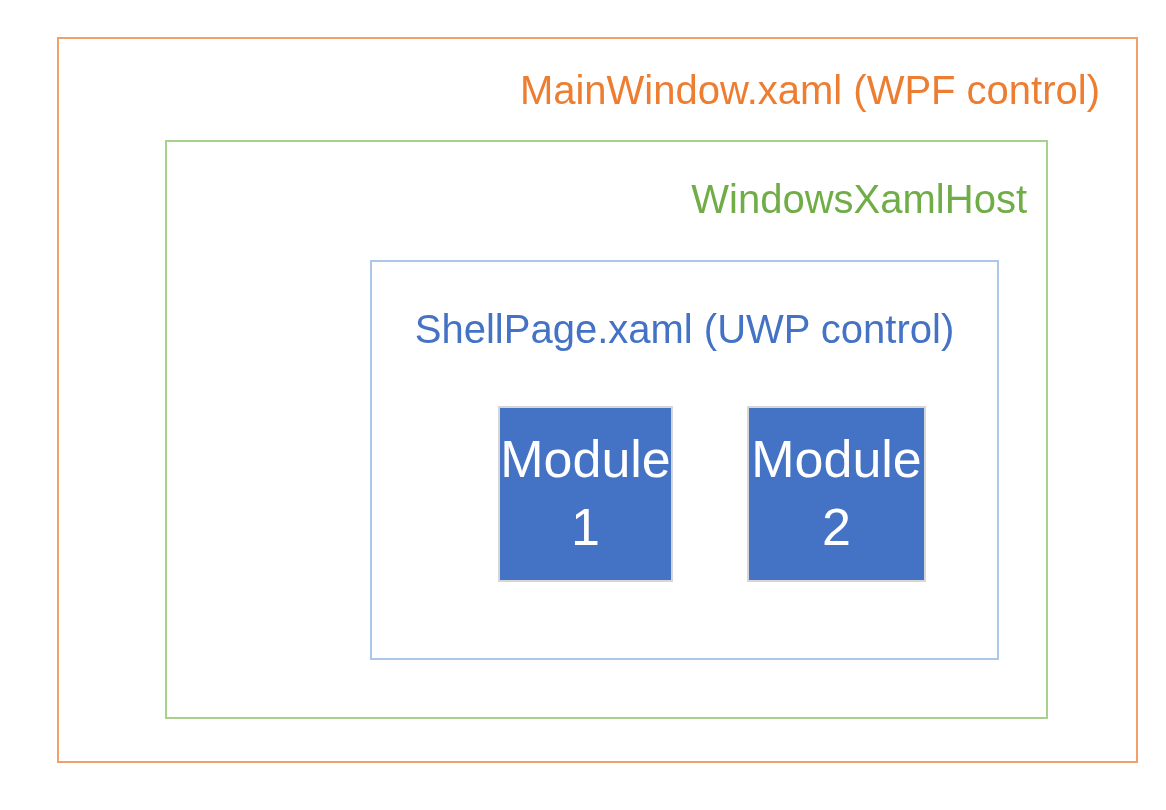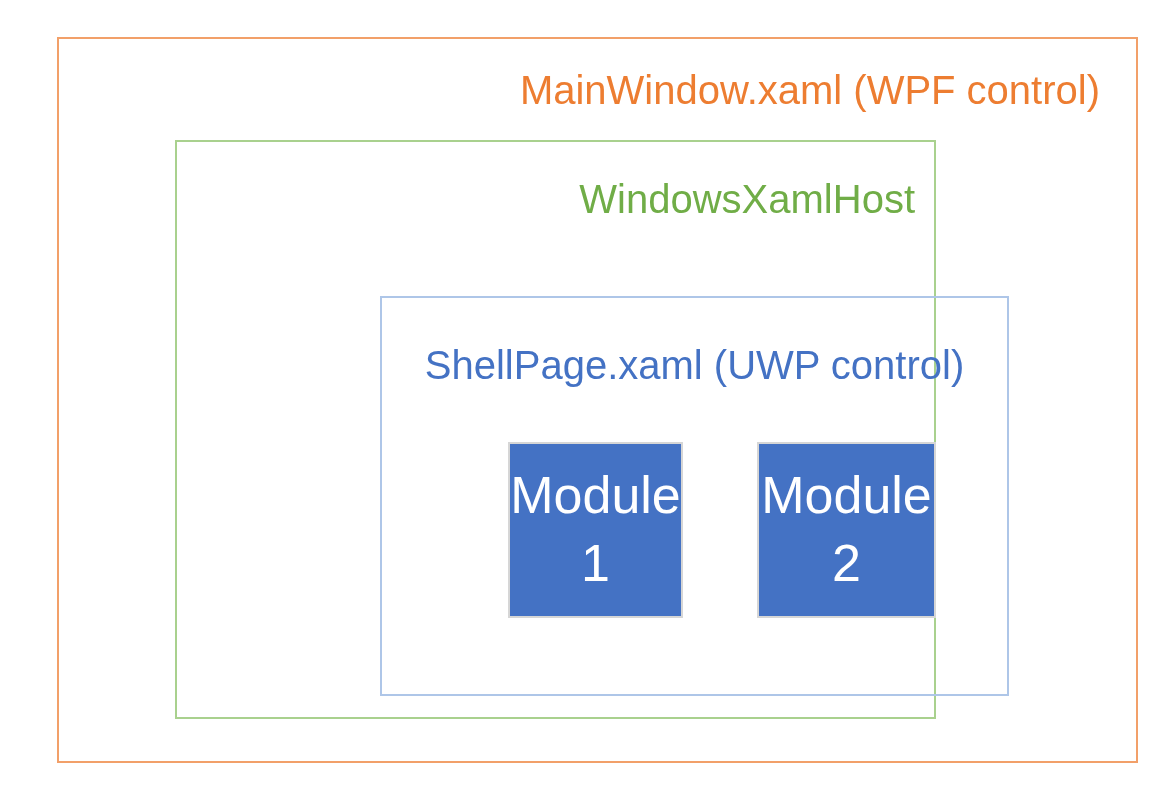--- a/index.html
+++ b/index.html
@@ -26,29 +26,28 @@
     background: var(--page-bg);
     overflow: hidden;
   }
   .box { position: absolute; background: transparent; }
   .box.outer {
     left: 57px; top: 37px;
     width: 1081px; height: 726px;
     border: 2px solid var(--mainwindow-border);
   }
   .box.host {
-    left: 116px; top: 101px;
-    width: 761px; height: 579px;
+    left: 106px; top: 101px;
+    width: 883px; height: 579px;
     border: 2px solid var(--host-border);
   }
   .box.shell {
     left: 203px; top: 118px;
     width: 629px; height: 400px;
     border: 2px solid var(--shell-border);
-    margin-top: 36px;
   }
   .title {
     position: absolute;
     font-size: 40px;
     line-height: 1.05;
     white-space: nowrap;
   }
   .title.outer-title {
     top: 30px; right: 36px;
     color: var(--mainwindow-text);

